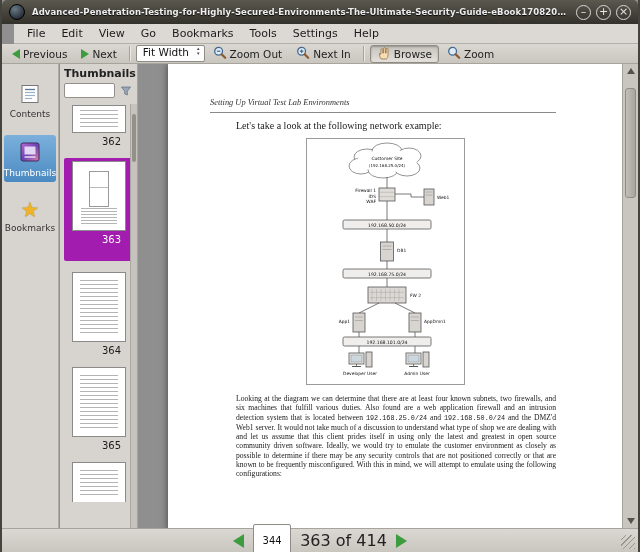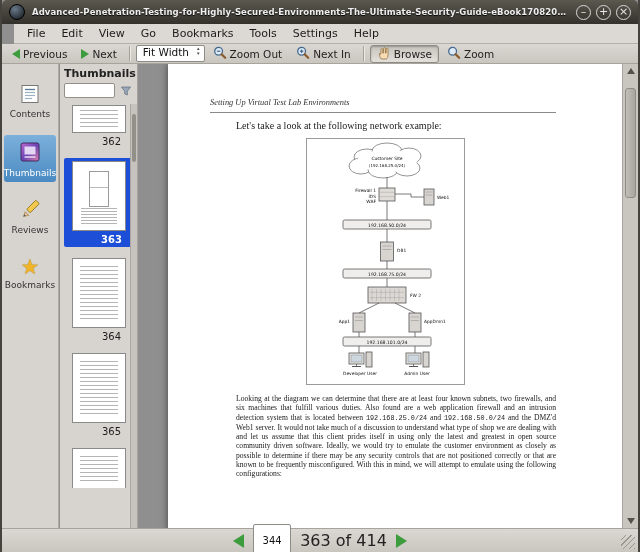--- a/index.html
+++ b/index.html
@@ -54,21 +54,21 @@
   
   .panel { position:absolute; left:58px; top:64px; bottom:24px; width:78px; background:#d7d4cf;
     border-right:1px solid #a7a39d; overflow:hidden; }
   .panel-title { font-size:11px; font-weight:bold; color:#222; padding:3px 4px 2px; }
   .search-row { display:flex; align-items:center; gap:3px; padding:1px 4px 3px; }
   .search-input { flex:1; height:15px; min-width:0; background:#fff; border:1px solid #948f89;
     border-radius:2px; font-size:9px; padding:0 3px; font-family:inherit; }
   .filter-btn { flex:none; width:15px; height:15px; display:flex; align-items:center; justify-content:center; }
   .thumb-list { display:flex; flex-direction:column; align-items:center; gap:11px; padding-top:4px; }
   .thumb-item { display:flex; flex-direction:column; align-items:center; }
-  .thumb-item.selected { background:#1d4ed8; border-radius:2px; padding:3px 8px 2px;font-weight:bold; }
+  .thumb-item.selected { background:#a21caf; border-radius:2px; padding:3px 8px 16px; }
   .thumb-page { width:54px; background:#fff; border:1px solid #8a8a8a; position:relative; }
   .tp-full { height:70px; }
   .tp-cut-top { height:28px; }
   .tp-cut-bottom { height:40px; border-bottom:none; }
   .tp-lines::after { content:""; position:absolute; left:7px; right:7px; top:7px; bottom:7px;
     background:repeating-linear-gradient(to bottom, #b4b4b4 0 1px, transparent 1px 4px); }
   .tp-cut-top.tp-lines::after { top:4px; bottom:4px; }
   .tp-diagram::before { content:""; position:absolute; left:16px; right:16px; top:9px; height:34px; border:1px solid #9a9a9a;
     background:linear-gradient(#0000 0 45%, #bbb 45% 48%, #0000 48%); }
   .tp-diagram::after { content:""; position:absolute; left:8px; right:8px; bottom:5px; height:17px;
@@ -217,28 +217,20 @@
                 <stop offset="1" stop-color="#e080a8"></stop>
               </linearGradient>
             </defs>
             <rect x="3" y="3" width="18" height="18" rx="2" fill="url(#gth)" stroke="#402860"></rect>
             <rect x="6.5" y="6.5" width="11" height="8" fill="#efe6fb" opacity="0.9"></rect>
             <rect x="6.5" y="16" width="11" height="2" fill="#efe6fb" opacity="0.7"></rect>
           </svg></span>
       <span>Thumbnails</span>
     </div>
     <div class="side-item">
-      <span><svg width="22" height="22" viewBox="0 0 22 22">
-            <rect x="11.5" y="1" width="5" height="13" rx="1" transform="rotate(45 14 7.5)" fill="#f2c94c" stroke="#8a6d1f" stroke-width="0.8"></rect>
-            <polygon points="4.5,17.5 6.2,12.8 9.7,16.3" fill="#f2c2a2" stroke="#8a6d1f" stroke-width="0.6"></polygon>
-            <polygon points="4.5,17.5 5.3,15.2 6.9,16.7" fill="#555"></polygon>
-          </svg></span>
-      <span>Reviews</span>
-    </div>
-    <div class="side-item">
       <span class="star-glyph">★</span>
       <span>Bookmarks</span>
     </div>
   </div>
 
   <div class="panel">
     <div class="panel-title">Thumbnails</div>
     <div class="search-row">
       <input class="search-input" placeholder="" style="">
       <span class="filter-btn">

